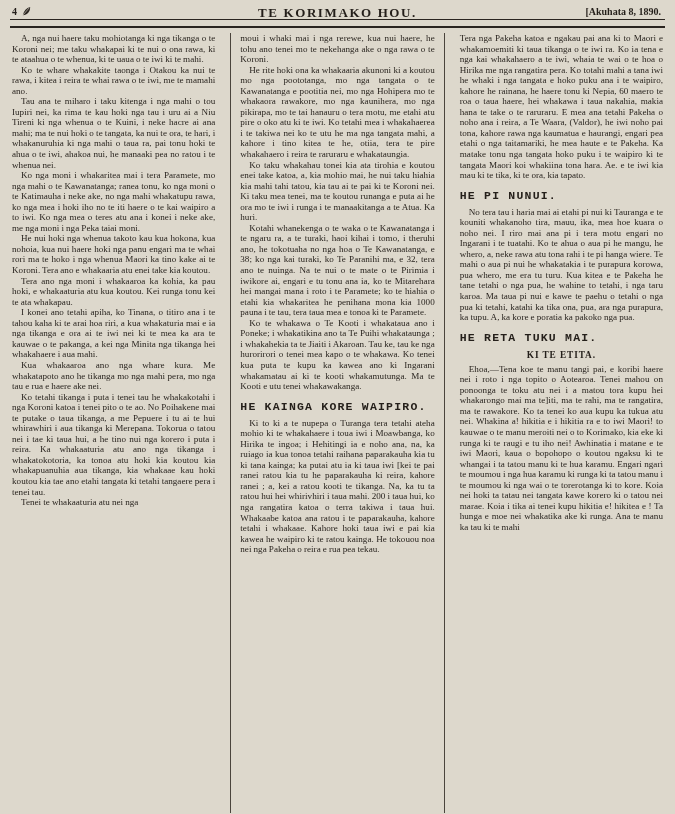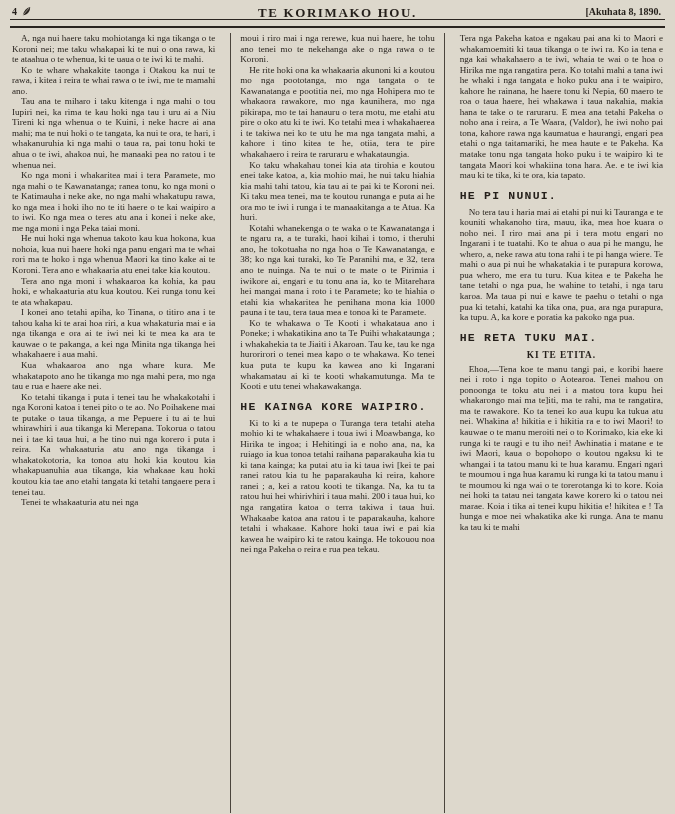--- a/index.html
+++ b/index.html
@@ -140,21 +140,21 @@
       <p class="body">Ko nga moni i whakaritea mai i tera Paramete, mo nga mahi o te Kawanatanga; ranea tonu, ko nga moni o te Katimauha i neke ake, no nga mahi whakatupu rawa, ko nga mea i hoki iho no te iti haere o te kai waipiro a to iwi. Ko nga mea o teres atu ana i konei i neke ake, me nga moni i nga Peka taiai moni.</p>
       <p class="body">He nui hoki nga whenua takoto kau kua hokona, kua nohoia, kua nui haere hoki nga panu engari ma te whai rori ma te hoko i nga whenua Maori ka tino kake ai te Koroni. Tera ano e whakaaria atu enei take kia koutou.</p>
       <p class="body">Tera ano nga moni i whakaaroa ka kohia, ka pau hoki, e whakaaturia atu kua koutou. Kei runga tonu kei te ata whakapau.</p>
       <p class="body">I konei ano tetahi apiha, ko Tinana, o titiro ana i te tahou kaha ki te arai hoa riri, a kua whakaturia mai e ia nga tikanga e ora ai te iwi nei ki te mea ka ara te kauwae o te pakanga, a kei nga Minita nga tikanga hei whakahaere i aua mahi.</p>
       <p class="body">Kua whakaaroa ano nga whare kura. Me whakatapoto ano he tikanga mo nga mahi pera, mo nga tau e rua e haere ake nei.</p>
       <p class="body">Ko tetahi tikanga i puta i tenei tau he whakakotahi i nga Koroni katoa i tenei pito o te ao. No Poihakene mai te putake o taua tikanga, a me Pepuere i tu ai te hui whirawhiri i aua tikanga ki Merepana. Tokorua o tatou nei i tae ki taua hui, a he tino nui nga korero i puta i reira. Ka whakaaturia atu ano nga tikanga i whakatokotoria, ka tonoa atu hoki kia koutou kia whakapuanuhia aua tikanga, kia whakaae kau hoki koutou kia tae ano etahi tangata ki tetahi tangaere pera i tenei tau.</p>
       <p class="body">Tenei te whakaaturia atu nei nga</p>
     </div>
 
     <div class="col c2">
-      <p class="body noind">moui i riro mai i nga rerewe, kua nui haere, he tohu ano tenei mo te nekehanga ake o nga rawa o te Koroni.</p>
+      <p class="body noind">moui i whaki mai i nga rerewe, kua nui haere, he tohu ano tenei mo te nekehanga ake o nga rawa o te Koroni.</p>
       <p class="body">He rite hoki ona ka whakaaria akunoni ki a koutou mo nga poototanga, mo nga tangata o te Kawanatanga e pootitia nei, mo nga Hohipera mo te whakaora rawakore, mo nga kaunihera, mo nga pikirapa, mo te tai hanauru o tera motu, me etahi atu pire o oko atu ki te iwi. Ko tetahi mea i whakahaerea i te takiwa nei ko te utu he ma nga tangata mahi, a kahore i tino kitea te he, otiia, tera te pire whakahaero i reira te raruraru e whakataungia.</p>
       <p class="body">Ko taku whakahau tonei kia ata tirohia e koutou enei take katoa, a, kia mohio mai, he nui taku hiahia kia mahi tahi tatou, kia tau ai te pai ki te Koroni nei. Ki taku mea tenei, ma te koutou runanga e puta ai he ora mo te iwi i runga i te manaakitanga a te Atua. Ka huri.</p>
       <p class="body">Kotahi whanekenga o te waka o te Kawanatanga i te ngaru ra, a te turaki, haoi kihai i tomo, i theruhi ano, he tokotuaha no nga hoa o Te Kawanatanga, e 38; ko nga kai turaki, ko Te Paranihi ma, e 32, tera ano te nuinga. Na te nui o te mate o te Pirimia i iwikore ai, engari e tu tonu ana ia, ko te Mitarehara hei mangai mana i roto i te Paramete; ko te hiahia o etahi kia whakaritea he penihana mona kia 1000 pauna i te tau, tera taua mea e tonoa ki te Paramete.</p>
       <p class="body">Ko te whakawa o Te Kooti i whakataua ano i Poneke; i whakatikina ano ta Te Puihi whakataunga ; i whakahekia ta te Jiaiti i Akaroan. Tau ke, tau ke nga hurorirori o tenei mea kapo o te whakawa. Ko tenei kua puta te kupu ka kawea ano ki Ingarani whakamatau ai ki te kooti whakamutunga. Ma te Kooti e utu tenei whakawakanga.</p>
       <h2 class="section">HE KAINGA KORE WAIPIRO.</h2>
       <p class="body">Ki to ki a te nupepa o Turanga tera tetahi ateha mohio ki te whakahaere i toua iwi i Moawbanga, ko Hirika te ingoa; i Hehitingi ia e noho ana, na, ka ruiago ia kua tonoa tetahi raihana paparakauha kia tu ki tana kainga; ka putai atu ia ki taua iwi [kei te pai ranei ratou kia tu he paparakauha ki reira, kahore ranei ; a, kei a ratou kooti te tikanga. Na, ka tu ta ratou hui hei whirivhiri i taua mahi. 200 i taua hui, ko nga rangatira katoa o terra takiwa i taua hui. Whakaabe katoa ana ratou i te paparakauha, kahore tetahi i whakaae. Kahore hoki taua iwi e pai kia kawea he waipiro ki te ratou kainga. He tokouou noa nei nga Pakeha o reira e rua pea tekau.</p>
     </div>
 
     <div class="col c3">
       <p class="body noind">Tera nga Pakeha katoa e ngakau pai ana ki to Maori e whakamoemiti ki taua tikanga o te iwi ra. Ko ia tena e nga kai whakahaero a te iwi, whaia te wai o te hoa o Hirika me nga rangatira pera. Ko totahi mahi a tana iwi he whaki i nga tangata e hoko puku ana i te waipiro, kahore he rainana, he haere tonu ki Nepia, 60 maero te roa o taua haere, hei whakawa i taua nakahia, makia hana te take o te raruraru. E mea ana tetahi Pakeha o noho ana i reira, a Te Waara, (Valdor), he iwi noho pai tona, kahore rawa nga kaumatua e haurangi, engari pea etahi o nga taitamariki, he mea haute e te Pakeha. Ka matake tonu nga tangata hoko puku i te waipiro ki te tangata Maori koi whakiina tona hara. Ae. e te iwi kia mau ki te tika, ki te ora, kia tapato.</p>

